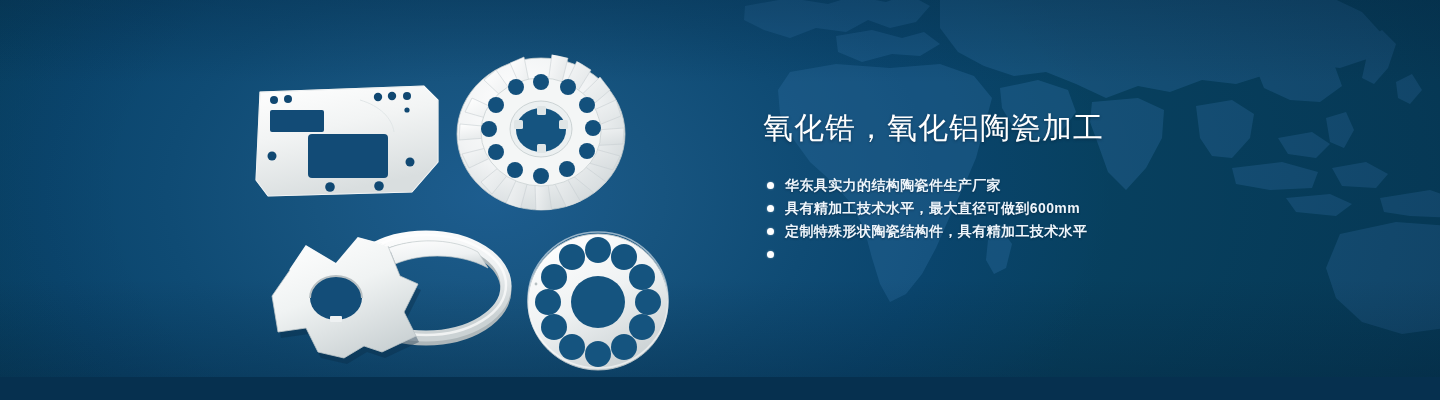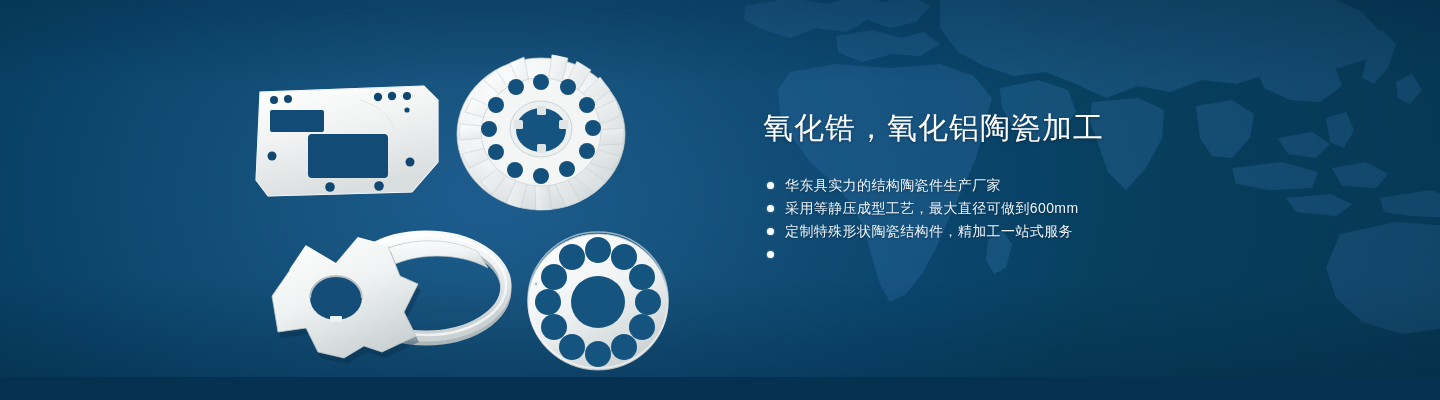--- a/index.html
+++ b/index.html
@@ -85,20 +85,21 @@
     line-height: 40px;
     letter-spacing: 1px;
     font-weight: 400;
     white-space: nowrap;
     text-shadow: 0 1px 3px rgba(0,20,40,0.45);
   }
   .bullets {
     list-style: none;
     margin: 26px 0 0 0;
     padding: 0;
+    font-weight: bold;
   }
   .bullet {
     position: relative;
     color: #eef5fb;
     font-size: 14px;
     line-height: 23px;
     padding-left: 22px;
     letter-spacing: 0.4px;
     white-space: nowrap;
     text-shadow: 0 1px 2px rgba(0,18,36,0.40);
@@ -337,25 +338,25 @@
   <div class="copy">
     <div class="headline">氧化锆，氧化铝陶瓷加工</div>
 
     <ul class="bullets">
       <li class="bullet">
         <span class="bullet-dot"></span>
         <span>华东具实力的结构陶瓷件生产厂家</span>
       </li>
       <li class="bullet">
         <span class="bullet-dot"></span>
-        <span>采用等静压成型工艺，最大直径可做到600mm</span>
+        <span>具有精加工技术水平，最大直径可做到600mm</span>
       </li>
       <li class="bullet">
         <span class="bullet-dot"></span>
-        <span>定制特殊形状陶瓷结构件，精加工一站式服务</span>
+        <span>定制特殊形状陶瓷结构件，具有精加工技术水平</span>
       </li>
       <li class="bullet">
         <span class="bullet-dot"></span>
       </li>
     </ul>
   </div>
 
 </div>
 
 </body></html>

